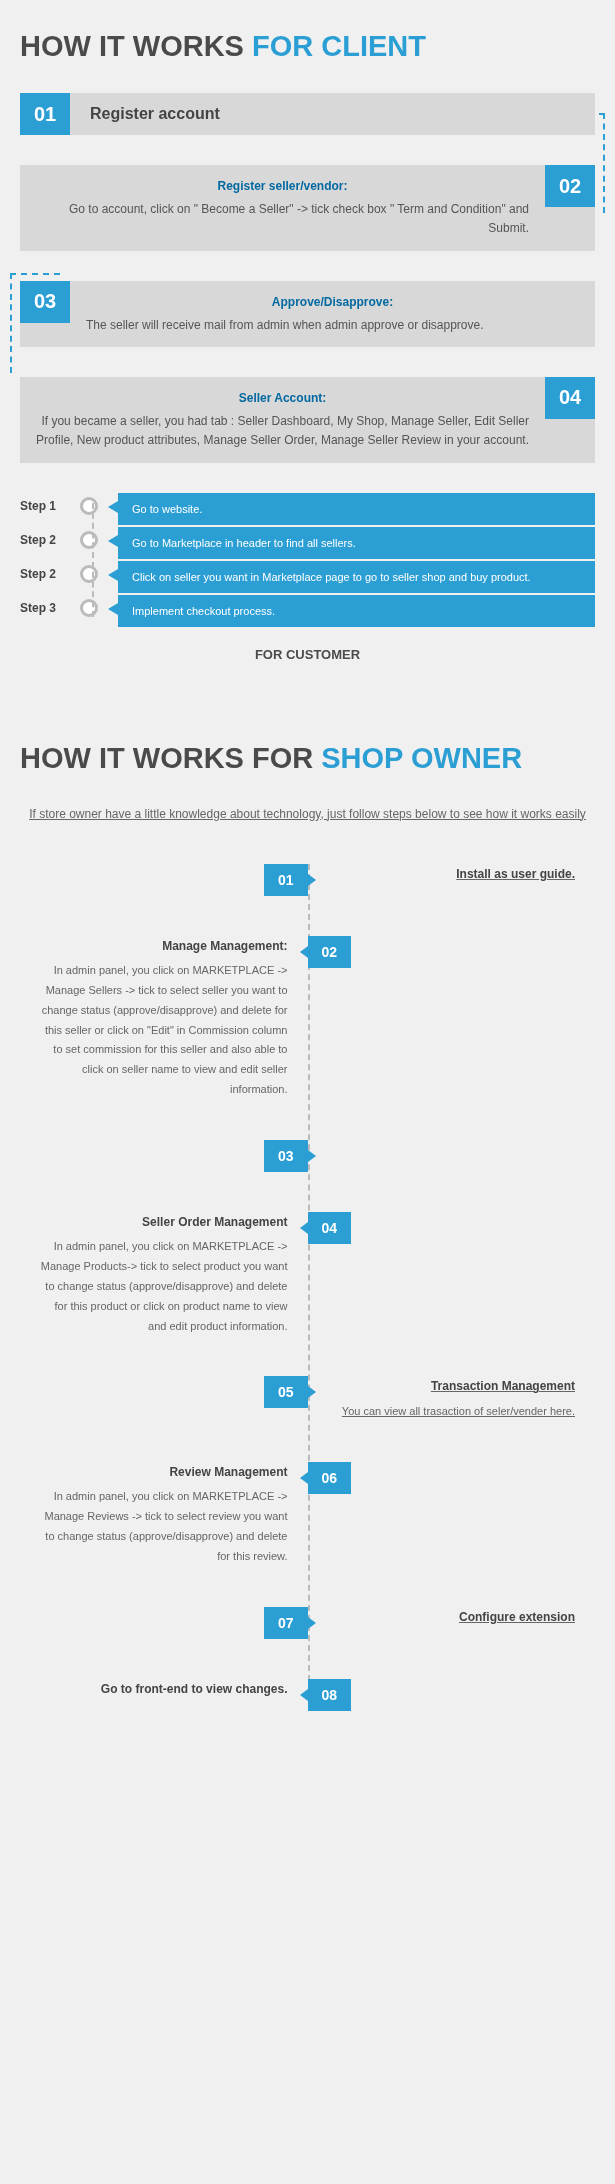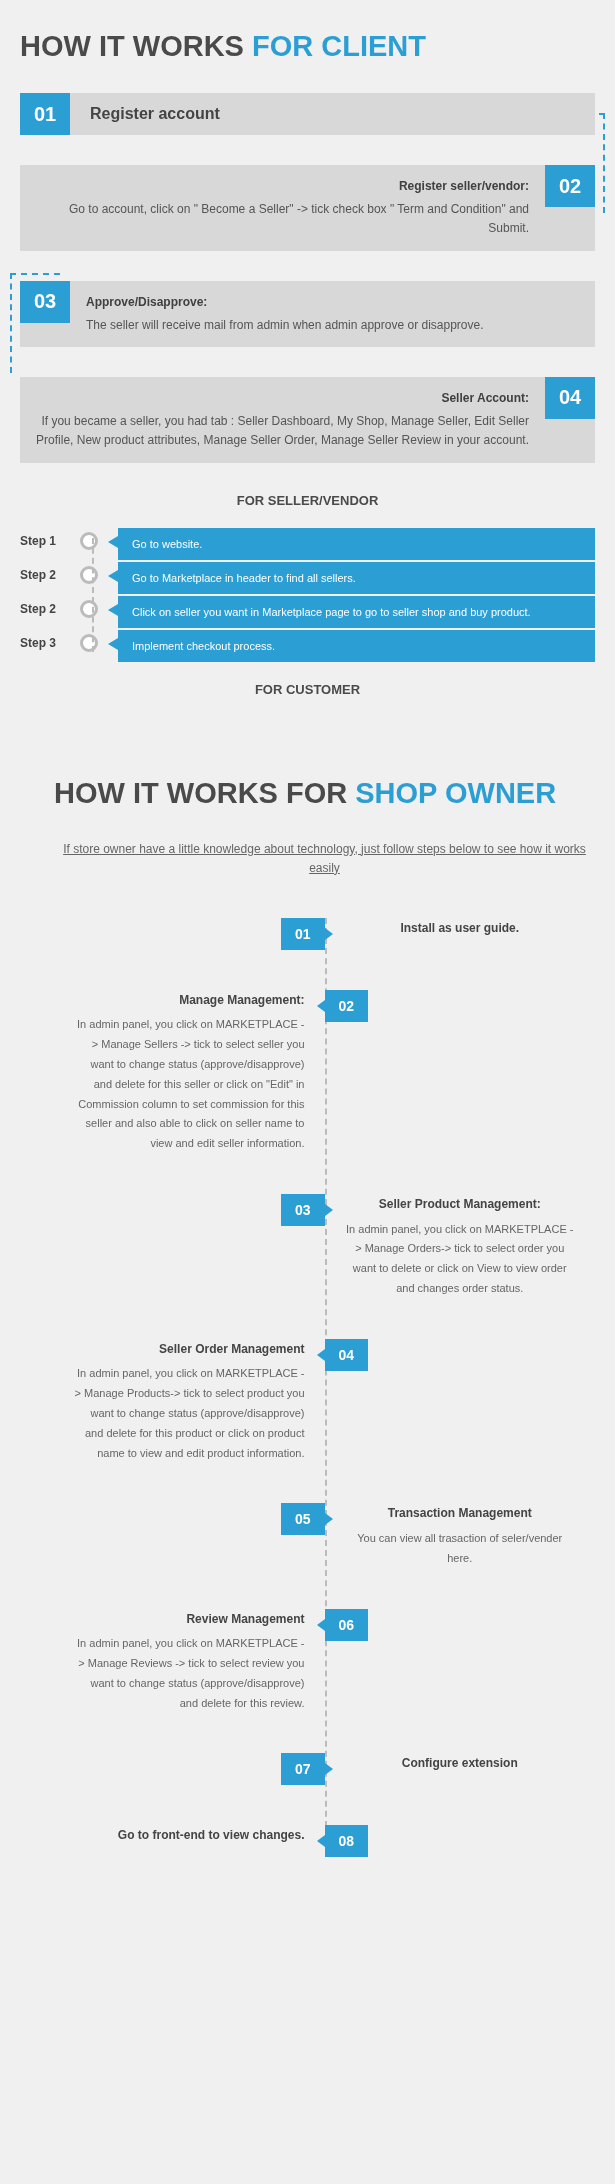--- a/index.html
+++ b/index.html
@@ -4,37 +4,37 @@
 <style>
 * { box-sizing: border-box; margin: 0; padding: 0; }
 body { font-family: Arial, sans-serif; background: #f0f0f0; width: 615px; color: #4a4a4a; }
 .container { padding: 30px 20px; }
 .title { text-align: left; font-size: 29px; font-weight: bold; margin-bottom: 30px; color: #4a4a4a; }
 .title .blue { color: #2b9ed4; }
 .num-box { background: #2b9ed4; color: #fff; font-size: 20px; font-weight: bold; width: 50px; height: 42px; display: flex; align-items: center; justify-content: center; flex-shrink: 0; }
 .step-box { background: #d8d8d8; display: flex; align-items: stretch; margin-bottom: 30px; position: relative; }
 .step-content { padding: 12px 16px; font-size: 12px; line-height: 1.6; color: #555; flex: 1; }
 .step-content.right-align { text-align: right; }
-.step-content b { display: block; margin-bottom: 4px; color: #404040; }
+.step-content b { display: block; margin-bottom: 4px; color: #0369a1; text-align: center; }
 .step1-wrap { display: flex; align-items: center; background: #d8d8d8; height: 42px; margin-bottom: 30px; position: relative; }
 .step1-wrap .label { font-size: 16px; font-weight: bold; padding-left: 20px; color: #444; }
 .section-label { text-align: center; font-weight: bold; font-size: 13px; margin: 20px 0; color: #4a4a4a; }
 .sv-row { display: flex; align-items: flex-start; margin-bottom: 2px; }
 .sv-step-label { width: 60px; font-weight: bold; font-size: 12px; padding-top: 6px; color: #444; }
 .sv-circle { width: 18px; height: 18px; border-radius: 50%; border: 3px solid #bbb; background: #fff; margin-right: 20px; margin-top: 4px; flex-shrink: 0; }
 .sv-box { background: #2b9ed4; color: #fff; font-size: 11px; padding: 10px 14px; flex: 1; position: relative; }
 .sv-box::before { content: ''; position: absolute; left: -10px; top: 8px; border-top: 6px solid transparent; border-bottom: 6px solid transparent; border-right: 10px solid #2b9ed4; }
 .vert-line { position: absolute; left: 72px; top: 10px; bottom: 10px; width: 0; border-left: 2px dashed #bbb; }
 .sv-container { position: relative; }
 .subtitle { text-align: center; font-size: 12px; color: #666; margin-bottom: 40px; line-height: 1.6; text-decoration: underline; }
 .so-wrap { position: relative; }
 .so-midline { position: absolute; left: 50%; top: 0; bottom: 0; border-left: 2px dashed #bbb; }
 .so-row { display: flex; margin-bottom: 40px; position: relative; }
 .so-half { width: 50%; padding: 0 20px; }
-.so-half.right { text-align: center; }
+.so-half.right { text-align: right; text-decoration: underline; }
 .so-half.left { text-align: right; }
 .so-num { background: #2b9ed4; color: #fff; font-size: 14px; font-weight: bold; padding: 8px 14px; position: relative; display: inline-block; }
 .so-num.point-right::after { content: ''; position: absolute; right: -8px; top: 50%; transform: translateY(-50%); border-top: 6px solid transparent; border-bottom: 6px solid transparent; border-left: 8px solid #2b9ed4; }
 .so-num.point-left::after { content: ''; position: absolute; left: -8px; top: 50%; transform: translateY(-50%); border-top: 6px solid transparent; border-bottom: 6px solid transparent; border-right: 8px solid #2b9ed4; }
 .so-text { font-size: 11px; line-height: 1.8; color: #666; }
 .so-text b { display: block; color: #444; margin-bottom: 4px; font-size: 12px; }
 .so-num-wrap-left { text-align: right; padding-right: 0; }
 .so-num-wrap-right { text-align: left; padding-left: 0; }
 .dashed-box { position: absolute; border: 2px dashed #2b9ed4; pointer-events: none; }
 .client-steps { position: relative; }
@@ -74,21 +74,20 @@
 
     <div class="step-box">
       <div class="step-content right-align">
         <b>Seller Account:</b>
         <span>If you became a seller, you had tab : Seller Dashboard, My Shop, Manage Seller, Edit Seller Profile, New product attributes, Manage Seller Order, Manage Seller Review in your account.</span>
       </div>
       <div class="num-box">04</div>
     </div>
   </div>
 
-  <div class="section-label">FOR SELLER/VENDOR</div>
 
   <div class="sv-container">
     <div class="vert-line"></div>
     <div class="sv-row">
       <div class="sv-step-label">Step 1</div>
       <div class="sv-circle"></div>
       <div class="sv-box">Go to website.</div>
     </div>
     <div class="sv-row">
       <div class="sv-step-label">Step 2</div>
@@ -103,21 +102,21 @@
     <div class="sv-row">
       <div class="sv-step-label">Step 3</div>
       <div class="sv-circle"></div>
       <div class="sv-box">Implement checkout process.</div>
     </div>
   </div>
 
   <div class="section-label">FOR CUSTOMER</div>
 </div>
 
-<div class="container" style="padding-top:30px;margin-left:34px;">
+<div class="container" style="padding-top:30px;">
   <h2 class="title">
     <span>HOW IT WORKS FOR </span><span class="blue">SHOP OWNER</span>
   </h2>
   <p class="subtitle">If store owner have a little knowledge about technology, just follow steps below to see how it works easily</p>
 
   <div class="so-wrap">
     <div class="so-midline"></div>
 
     <div class="so-row">
       <div class="so-half so-num-wrap-left"><span class="so-num point-right">01</span></div>
@@ -129,24 +128,20 @@
     <div class="so-row">
       <div class="so-half left so-text">
         <b>Manage Management:</b>
         <span>In admin panel, you click on MARKETPLACE -&gt; Manage Sellers -&gt; tick to select seller you want to change status (approve/disapprove) and delete for this seller or click on "Edit" in Commission column to set commission for this seller and also able to click on seller name to view and edit seller information.</span>
       </div>
       <div class="so-half so-num-wrap-right"><span class="so-num point-left">02</span></div>
     </div>
 
     <div class="so-row">
       <div class="so-half so-num-wrap-left"><span class="so-num point-right">03</span></div>
-      <div class="so-half right so-text">
-        <b>Seller Product Management:</b>
-        <span>In admin panel, you click on MARKETPLACE -&gt; Manage Orders-&gt; tick to select order you want to delete or  click on View to view order and changes order status.</span>
-      </div>
     </div>
 
     <div class="so-row">
       <div class="so-half left so-text">
         <b>Seller Order Management</b>
         <span>In admin panel, you click on MARKETPLACE -&gt; Manage Products-&gt; tick to select product you want to change status (approve/disapprove) and delete for this product or  click on product name to view and edit product information.</span>
       </div>
       <div class="so-half so-num-wrap-right"><span class="so-num point-left">04</span></div>
     </div>
 

